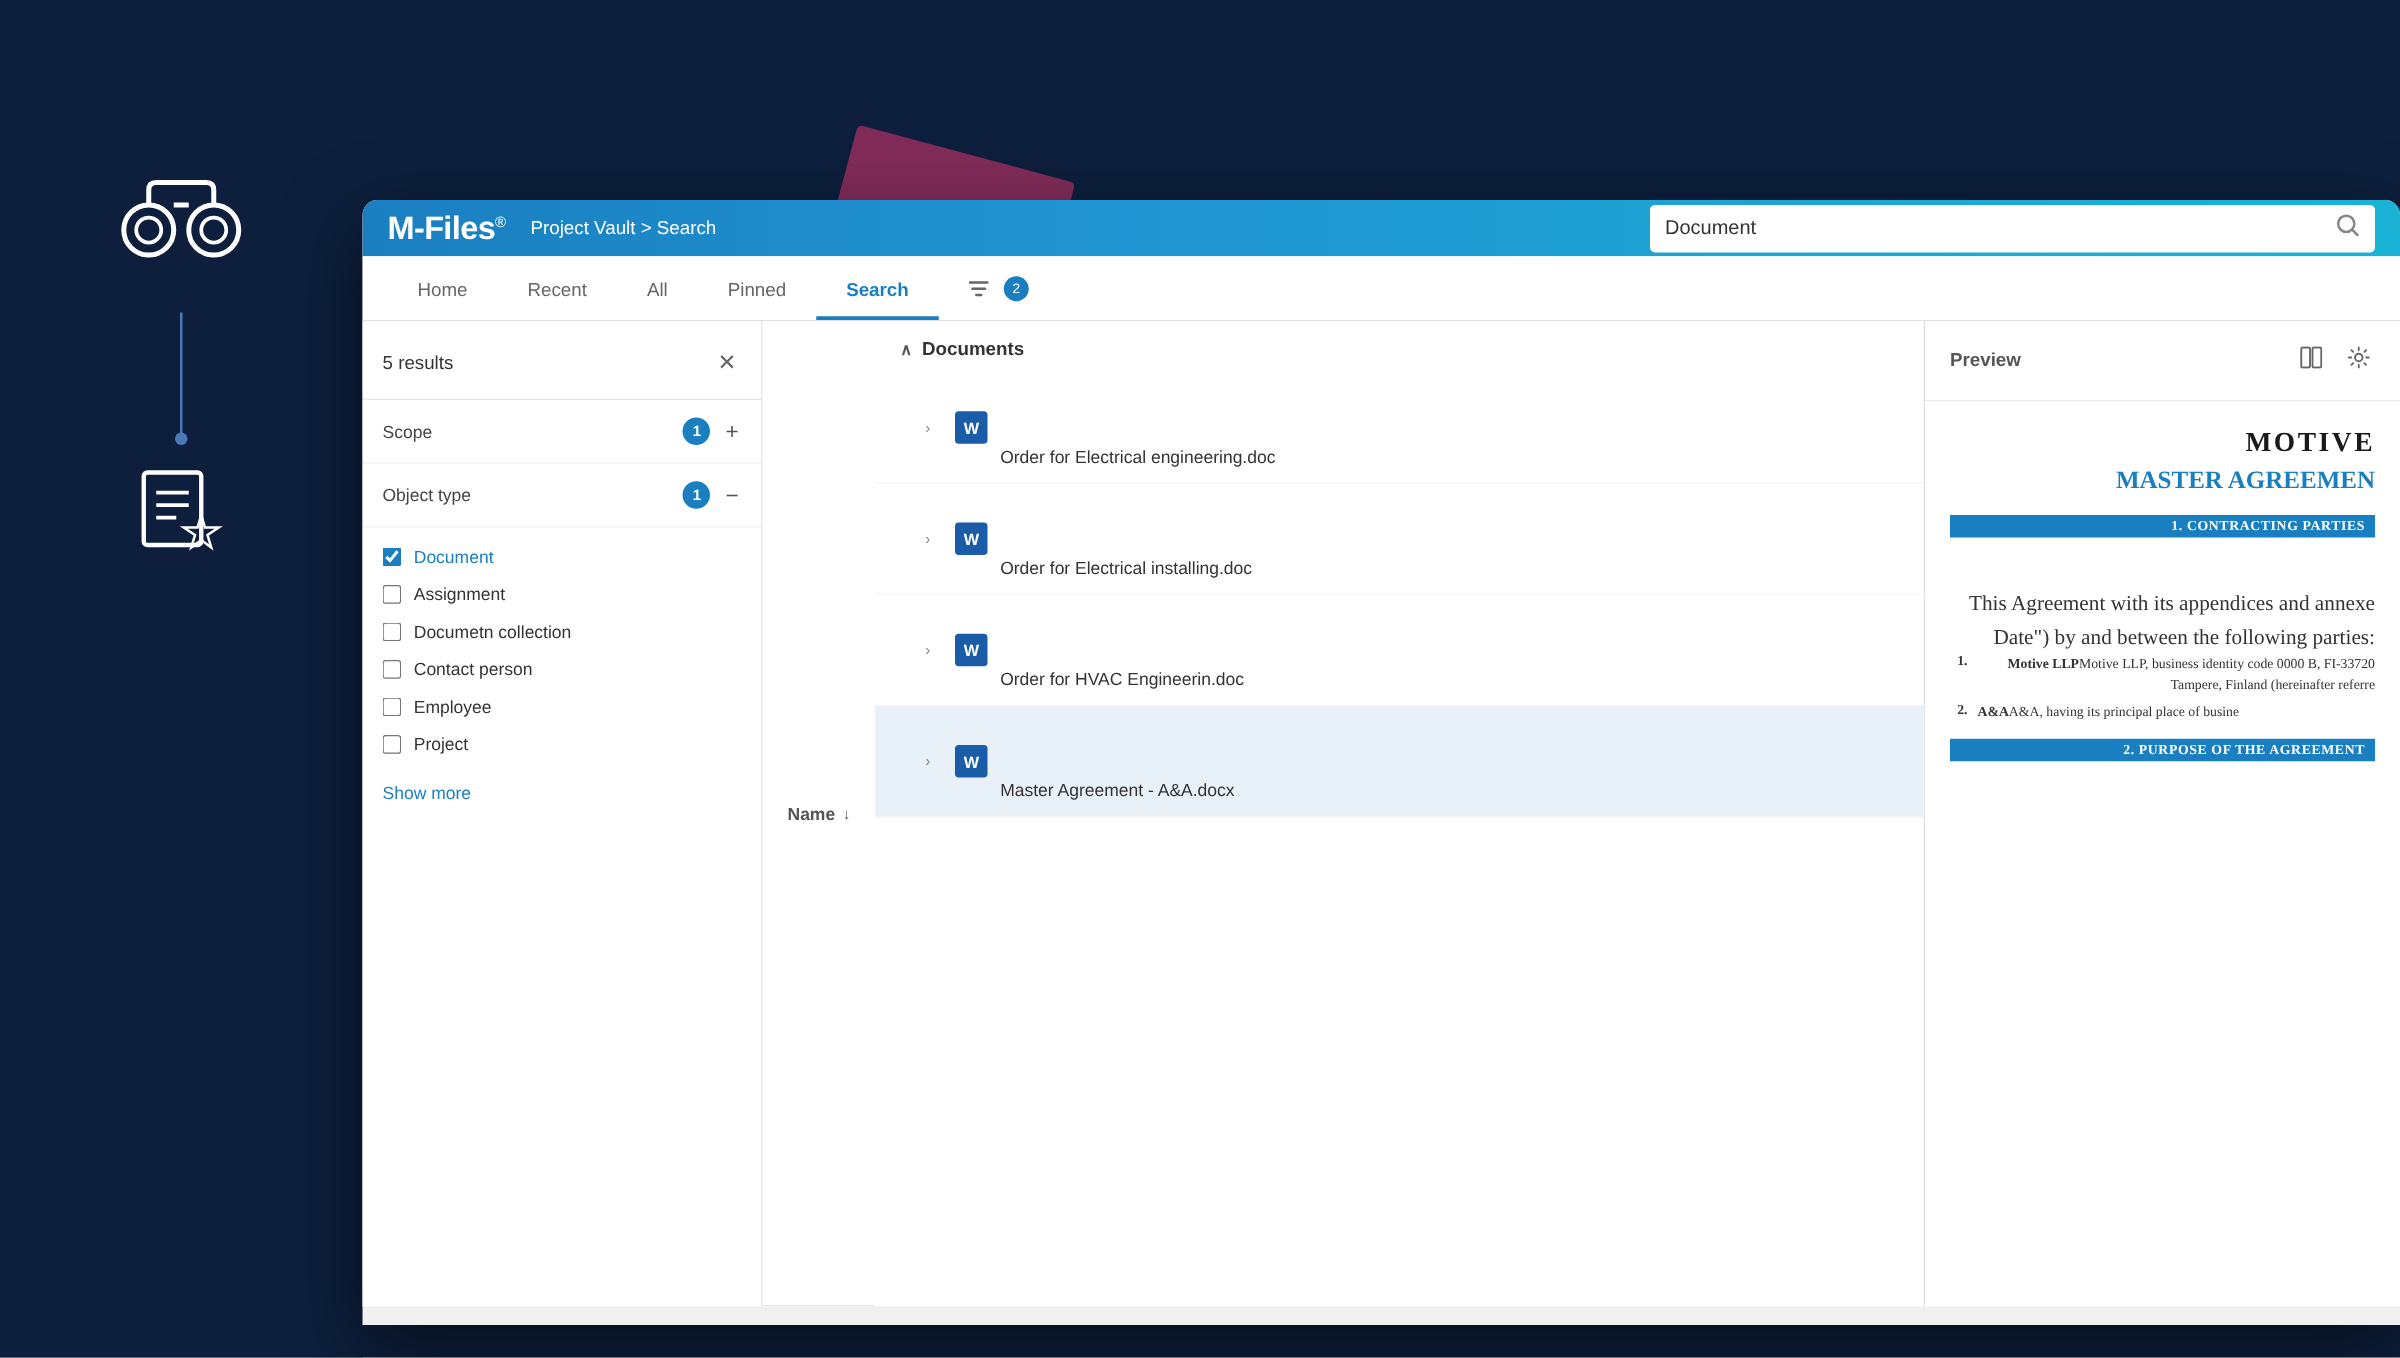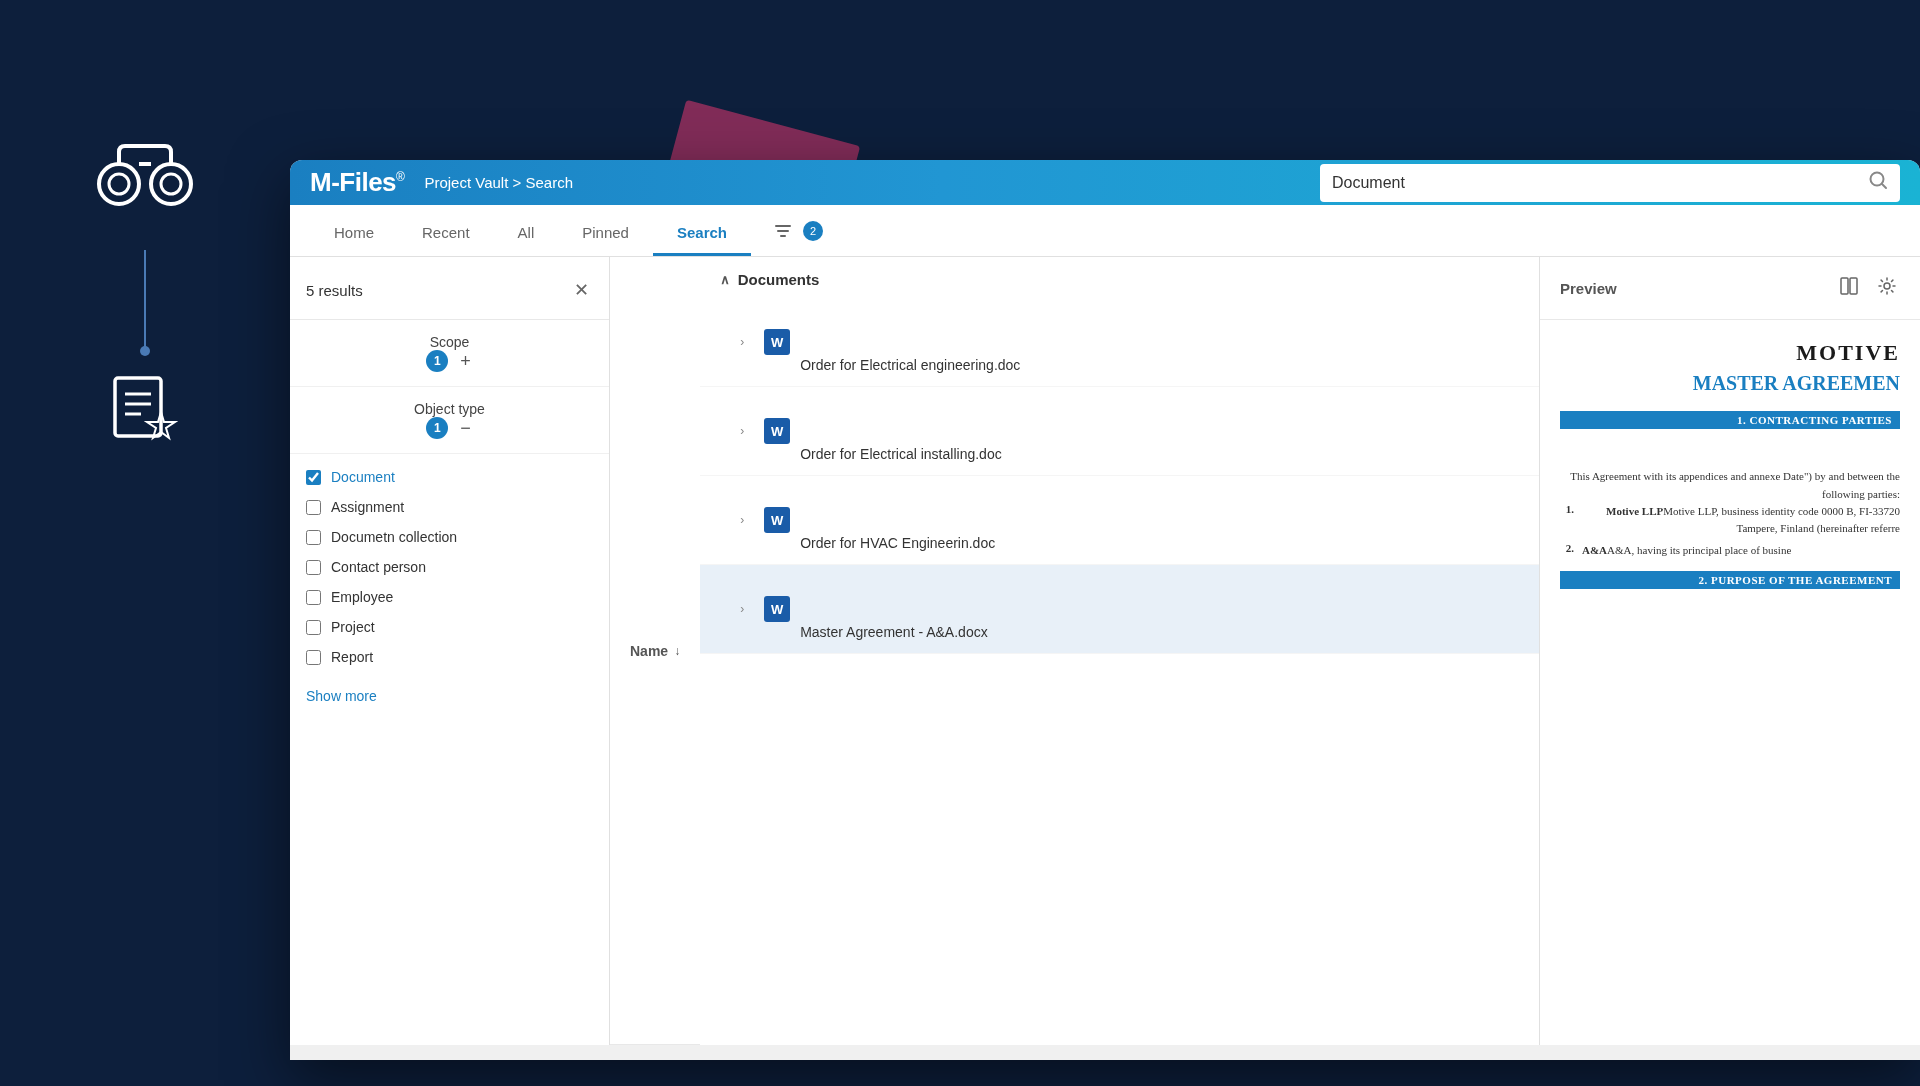--- a/index.html
+++ b/index.html
@@ -239,21 +239,20 @@
 
     .filter-section {
       padding: 14px 16px;
       border-bottom: 1px solid #f0f0f0;
     }
 
     .filter-row {
       display: flex;
       align-items: center;
       justify-content: space-between;
-      flex-direction: column;
     }
 
     .filter-label {
       font-size: 14px;
       color: #444;
       font-weight: 500;
     }
 
     .filter-controls {
       display: flex;
@@ -484,21 +483,21 @@
       color: white;
       font-size: 11px;
       font-weight: 700;
       padding: 3px 8px;
       text-transform: uppercase;
       letter-spacing: 0.5px;
       margin-bottom: 8px;
     }
 
     .doc-text {
-      font-size: 11px;
+      font-size: 17px;
       color: #333;
       line-height: 1.6;
       margin-top: 39px;
     }
 
     .doc-numbered {
       display: flex;
       gap: 8px;
       margin-bottom: 6px;
       font-size: 11px;
@@ -633,24 +632,20 @@
           <input type="checkbox" style="">
           <span>Contact person</span>
         </div>
         <div class="checkbox-item">
           <input type="checkbox" style="">
           <span>Employee</span>
         </div>
         <div class="checkbox-item">
           <input type="checkbox" style="">
           <span>Project</span>
-        </div>
-        <div class="checkbox-item">
-          <input type="checkbox" style="">
-          <span>Report</span>
         </div>
       </div>
 
       <button class="show-more-btn">Show more</button>
     </div>
 
     <div class="middle-panel">
       <div class="list-header">
         <div class="col-header">
           <span>Name</span>

